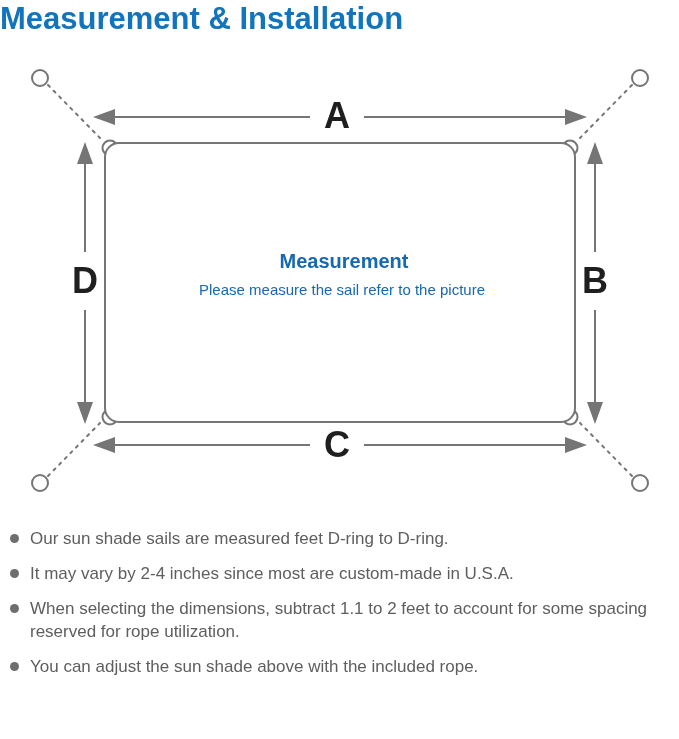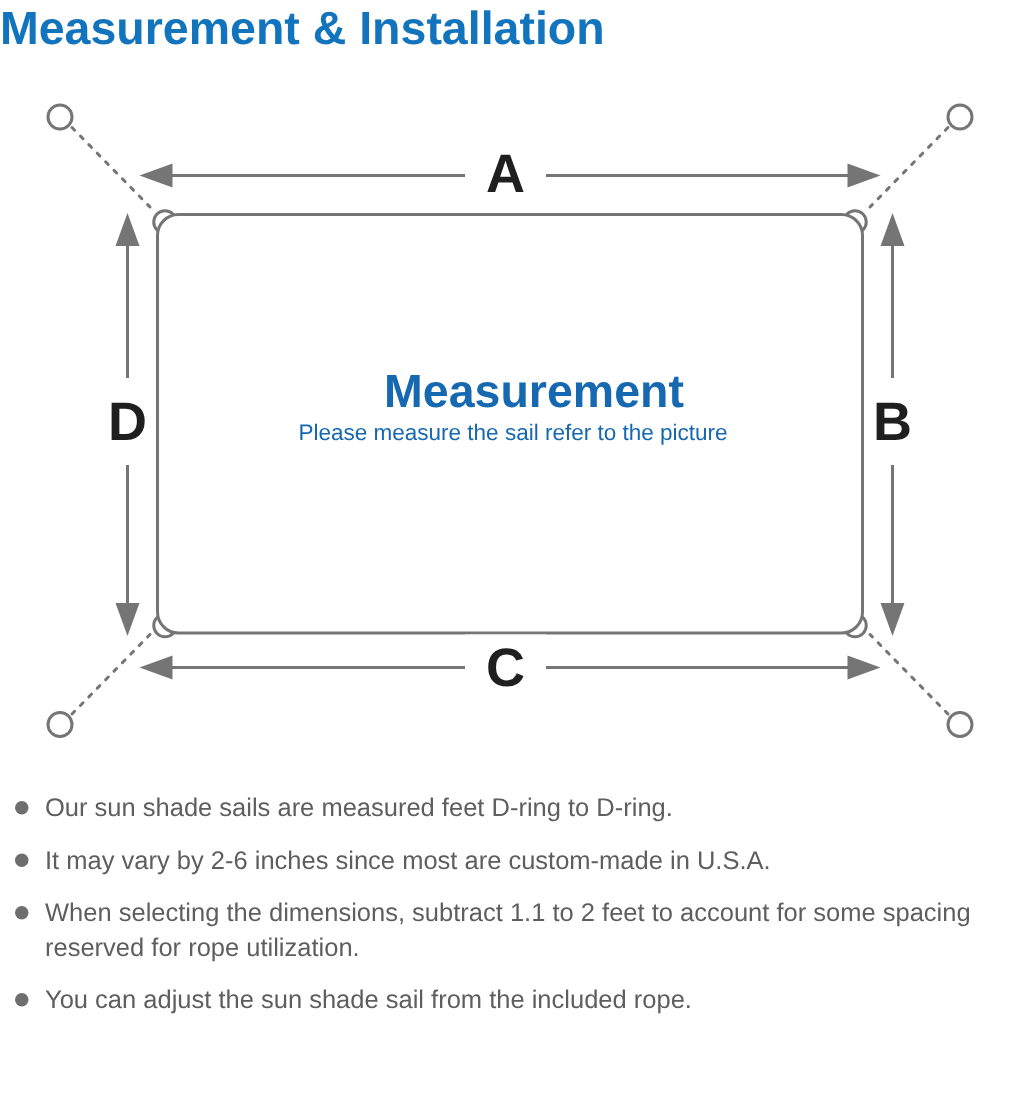--- a/index.html
+++ b/index.html
@@ -18,22 +18,22 @@
   .dotted{stroke:var(--line_gray,#757575);stroke-width:2;stroke-dasharray:2.5 5.5;stroke-linecap:round;fill:none;}
   .head{fill:var(--line_gray,#757575);stroke:none;}
   .dim-label{
     position:absolute;transform:translate(-50%,-50%);
     font-size:36px;font-weight:bold;color:var(--label_black,#1f1f1f);
     background:#fff;line-height:1;
   }
   .dim-h{padding:4px 14px;}
   .dim-v{padding:11px 3px;}
   .center-title{
-    position:absolute;left:356px;top:261px;transform:translate(-50%,-50%);
-    font-size:31px;font-weight:bold;color:var(--center_blue,#1668b0);white-space:nowrap;
+    position:absolute;left:344px;top:261px;transform:translate(-50%,-50%);
+    font-size:20px;font-weight:bold;color:var(--center_blue,#1668b0);white-space:nowrap;
   }
   .center-sub{
     position:absolute;left:342px;top:289px;transform:translate(-50%,-50%);
     font-size:15px;color:var(--center_blue,#1668b0);white-space:nowrap;text-align:center;
   }
   .notes{
     position:absolute;top:527px;left:10px;width:648px;
     list-style:none;margin:0;padding:0;
   }
   .notes li{
@@ -105,25 +105,25 @@
   <div class="center-title">Measurement</div>
   <div class="center-sub">Please measure the sail refer to the picture</div>
 
   <ul class="notes">
     <li>
       <span class="dot"></span>
       <span>Our sun shade sails are measured feet D-ring to D-ring.</span>
     </li>
     <li>
       <span class="dot"></span>
-      <span>It may vary by 2-6 inches since most are custom-made in U.S.A.</span>
+      <span>It may vary by 2-4 inches since most are custom-made in U.S.A.</span>
     </li>
     <li>
       <span class="dot"></span>
       <span>When selecting the dimensions, subtract 1.1 to 2 feet to account for some spacing reserved for rope utilization.</span>
     </li>
     <li>
       <span class="dot"></span>
-      <span>You can adjust the sun shade sail from the included rope.</span>
+      <span>You can adjust the sun shade above with the included rope.</span>
     </li>
   </ul>
 
 </div>
 
 </body></html>

